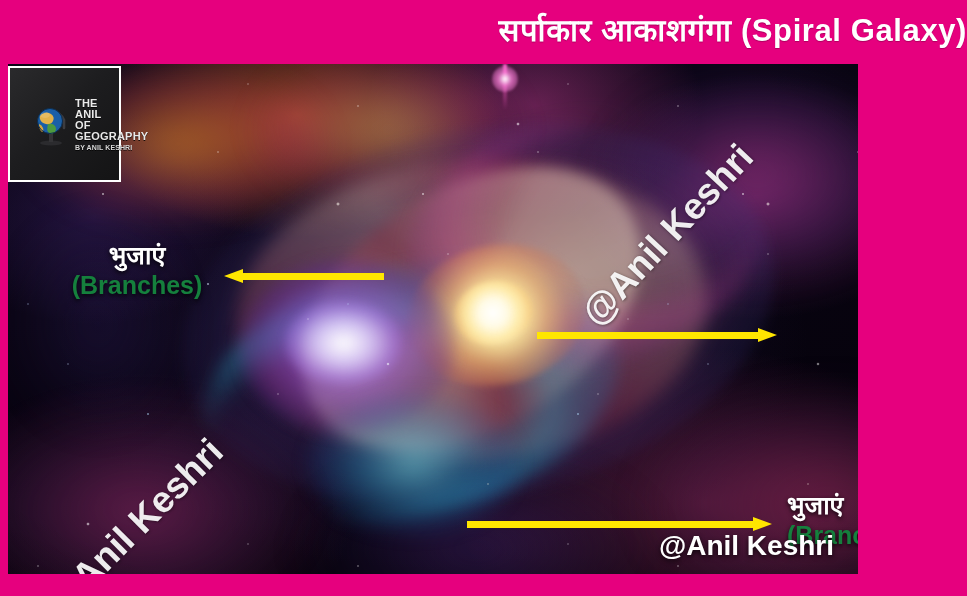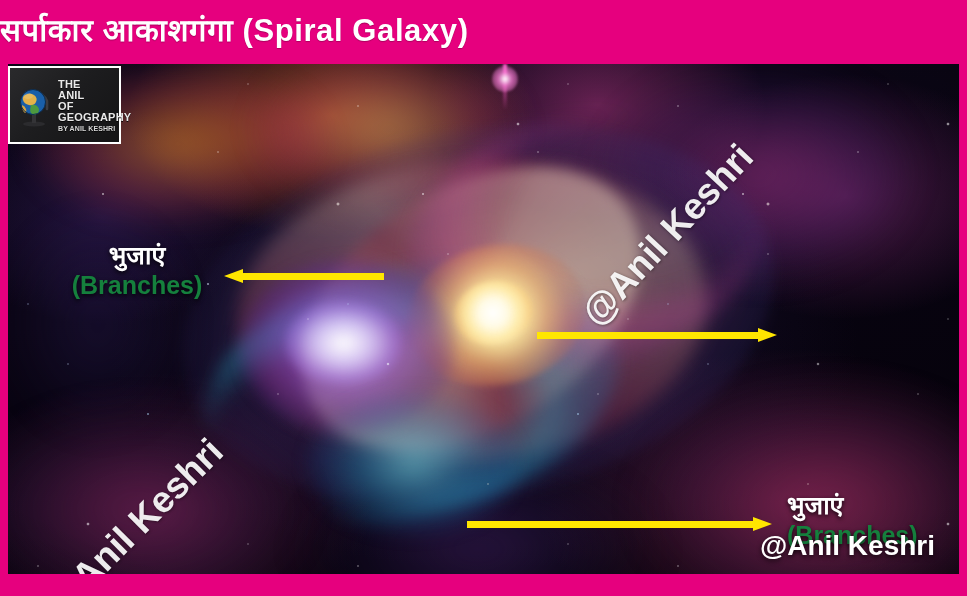--- a/index.html
+++ b/index.html
@@ -27,38 +27,38 @@
   
   #title-bar {
     position: absolute;
     left: 0;
     top: 0;
     width: 967px;
     height: 57px;
     background: #e6007e;
     display: flex;
     align-items: center;
-    justify-content: flex-start;
+    justify-content: flex-end;
   }
   #title-text {
     color: #ffffff;
     font-family: "Liberation Sans", "DejaVu Sans", sans-serif;
     font-size: 31px;
     font-weight: bold;
     letter-spacing: 0.6px;
     white-space: nowrap;
     text-shadow: 0 1px 1px rgba(0,0,0,0.25);
   }
 
   
   #galaxy-stage {
     position: absolute;
     left: 8px;
     top: 64px;
-    width: 951px;
+    width: 850px;
     height: 510px;
     overflow: hidden;
     background: #05030c;
   }
 
   
   #space-base {
     position: absolute;
     inset: 0;
     background:
@@ -276,27 +276,27 @@
     background: radial-gradient(ellipse 120% 110% at 50% 50%, rgba(0,0,0,0) 52%, rgba(0,0,0,0.55) 100%);
     pointer-events: none;
   }
 
   
   #logo-badge {
     position: absolute;
     left: 8px;
     top: 66px;
     width: 113px;
-    height: 78px;
+    height: 116px;
     background: linear-gradient(135deg, #2a2a2c 0%, #1d1d1f 45%, #141415 100%);
     border: 2px solid #ffffff;
     box-sizing: border-box;
     display: flex;
     align-items: center;
-    padding-left: 3px;
+    padding-left: 20px;
     z-index: 30;
   }
   #logo-globe {
     width: 42px; height: 48px; flex: 0 0 42px;
     position: relative;
   }
   #logo-text-block {
     margin-left: 3px;
     color: #e9e9e9;
     line-height: 1.0;

